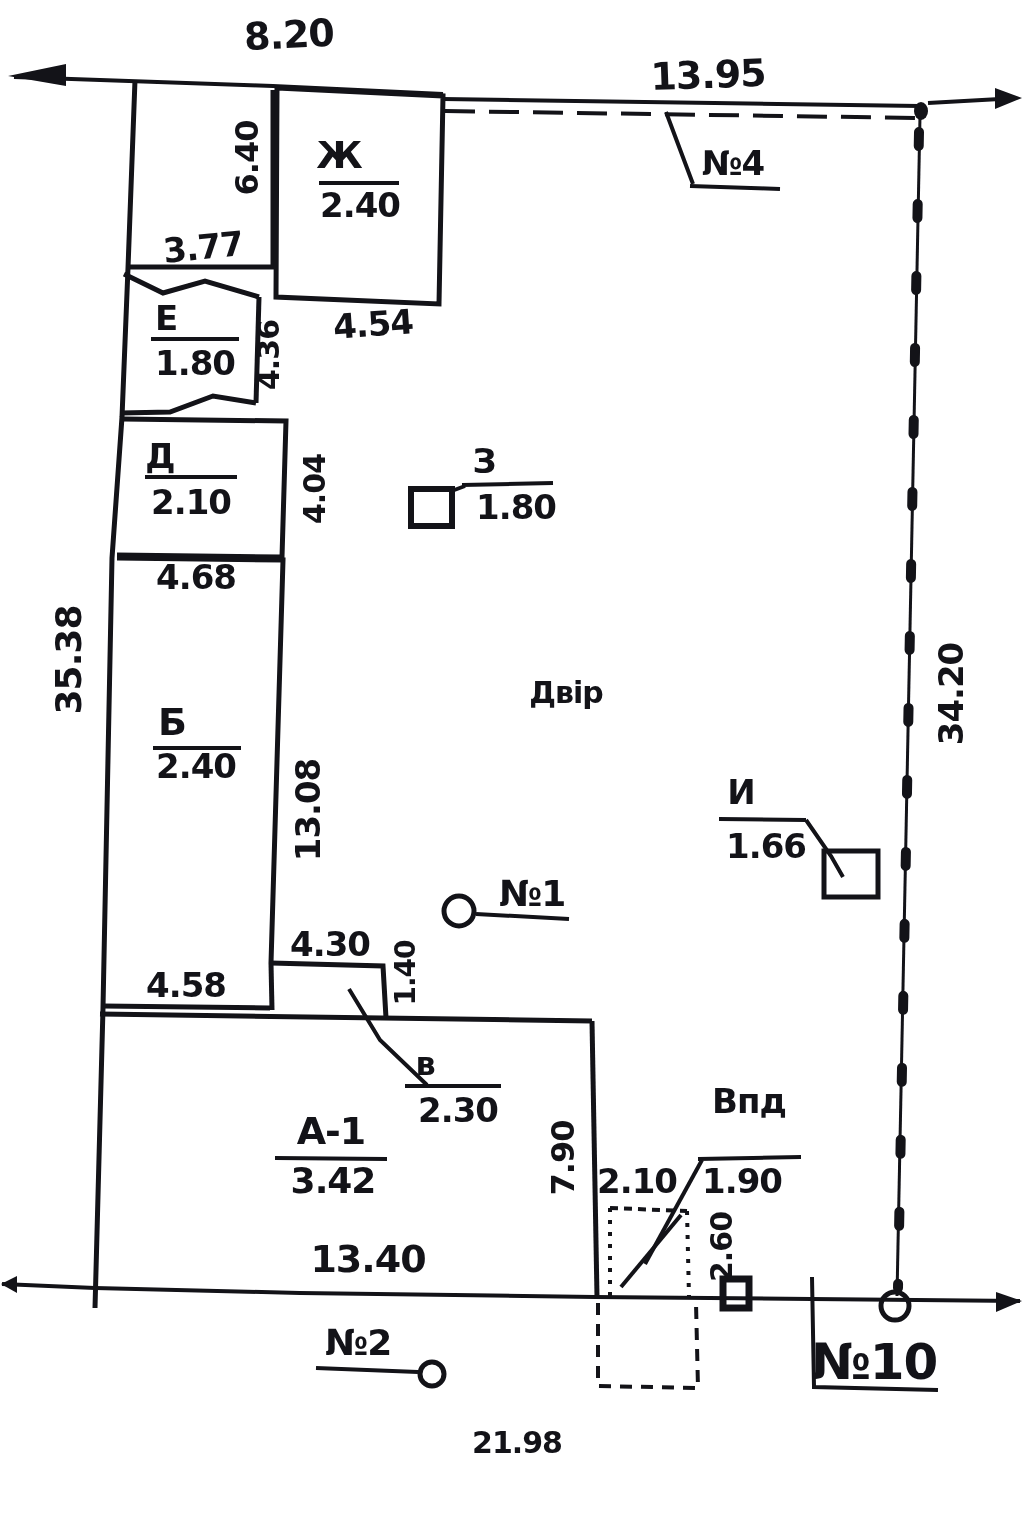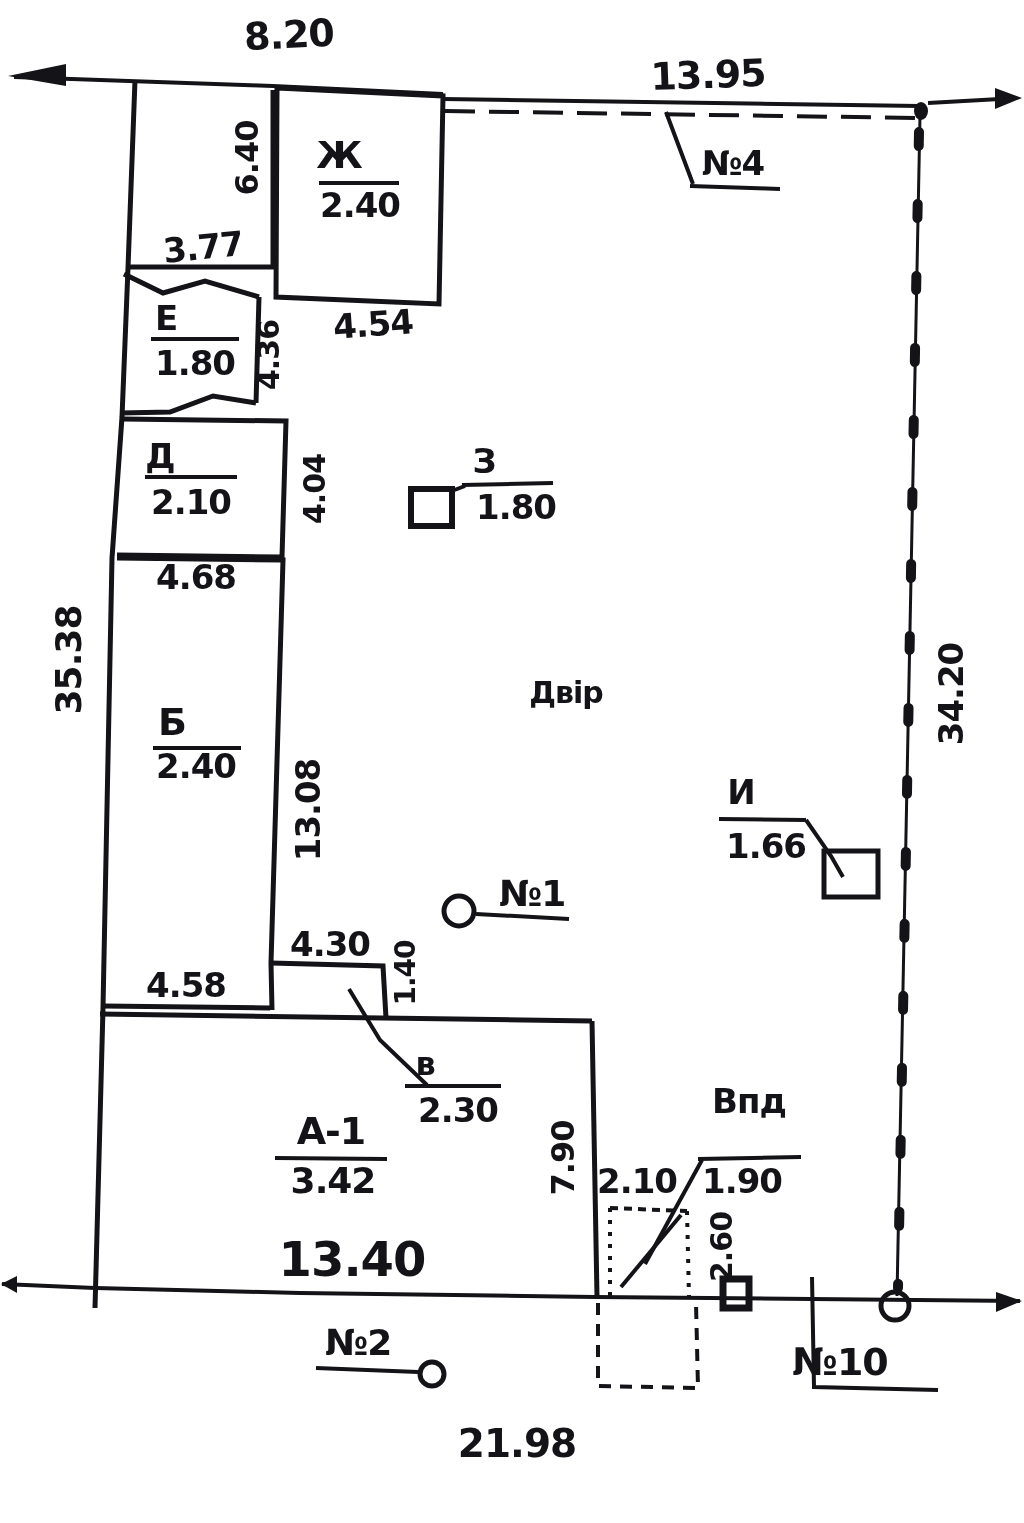--- a/index.html
+++ b/index.html
@@ -94,22 +94,22 @@
     <polyline class="stroke" stroke-width="4" points="812,1277 814,1387 938,1390"></polyline>
   </svg>
 
   <div class="t" style="left:289px;top:35px;font-size:38px;--r:-3deg">8.20</div>
   <div class="t" style="left:708px;top:75px;font-size:38px;--r:-2deg">13.95</div>
   <div class="t" style="left:203px;top:247px;font-size:34px;--r:-6deg">3.77</div>
   <div class="t" style="left:373px;top:324px;font-size:34px;--r:-4deg">4.54</div>
   <div class="t" style="left:196px;top:577px;font-size:34px">4.68</div>
   <div class="t" style="left:186px;top:985px;font-size:34px">4.58</div>
   <div class="t" style="left:330px;top:944px;font-size:34px">4.30</div>
-  <div class="t" style="left:352px;top:1259px;font-size:48px">13.40</div>
-  <div class="t" style="left:517px;top:1443px;font-size:39px">21.98</div>
+  <div class="t" style="left:368px;top:1259px;font-size:38px">13.40</div>
+  <div class="t" style="left:517px;top:1443px;font-size:30px">21.98</div>
   <div class="t" style="left:637px;top:1181px;font-size:34px">2.10</div>
 
   <div class="t" style="left:247px;top:158px;font-size:32px;--r:-90deg">6.40</div>
   <div class="t" style="left:269px;top:355px;font-size:30px;--r:-90deg">4.36</div>
   <div class="t" style="left:315px;top:489px;font-size:30px;--r:-90deg">4.04</div>
   <div class="t" style="left:308px;top:810px;font-size:34px;--r:-90deg">13.08</div>
   <div class="t" style="left:69px;top:660px;font-size:36px;--r:-90deg">35.38</div>
   <div class="t" style="left:951px;top:694px;font-size:34px;--r:-90deg">34.20</div>
   <div class="t" style="left:406px;top:973px;font-size:28px;--r:-90deg">1.40</div>
   <div class="t" style="left:563px;top:1158px;font-size:32px;--r:-90deg">7.90</div>
@@ -132,15 +132,15 @@
   <div class="t" style="left:425px;top:1064px;font-size:32px">в</div>
   <div class="t" style="left:458px;top:1110px;font-size:34px">2.30</div>
   <div class="t" style="left:749px;top:1101px;font-size:34px">Впд</div>
   <div class="t" style="left:742px;top:1181px;font-size:34px">1.90</div>
 
   <div class="t" style="left:566px;top:693px;font-size:30px">Двір</div>
 
   <div class="t" style="left:532px;top:894px;font-size:36px">№1</div>
   <div class="t" style="left:358px;top:1343px;font-size:36px">№2</div>
   <div class="t" style="left:733px;top:163px;font-size:34px">№4</div>
-  <div class="t" style="left:840px;top:1362px;font-size:38px">№10</div>
+  <div class="t" style="left:874px;top:1362px;font-size:50px">№10</div>
 
 </div>
 
 </body></html>

